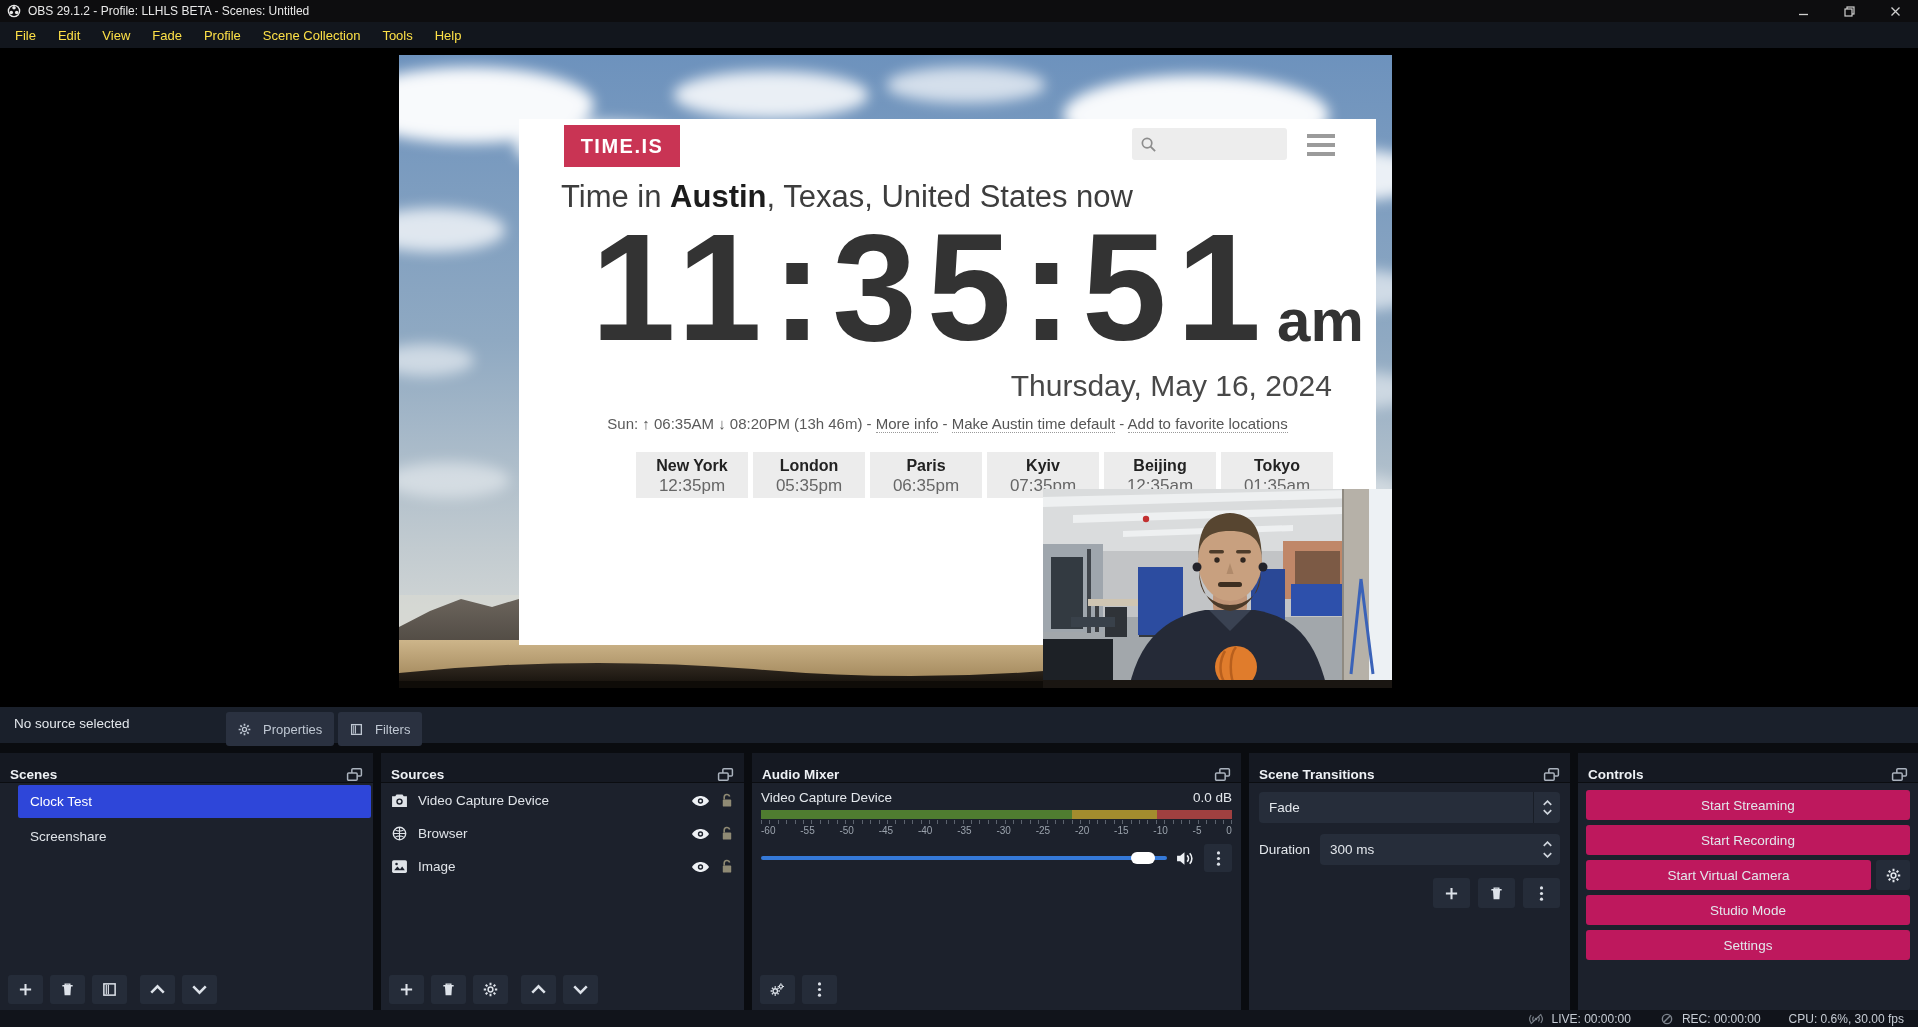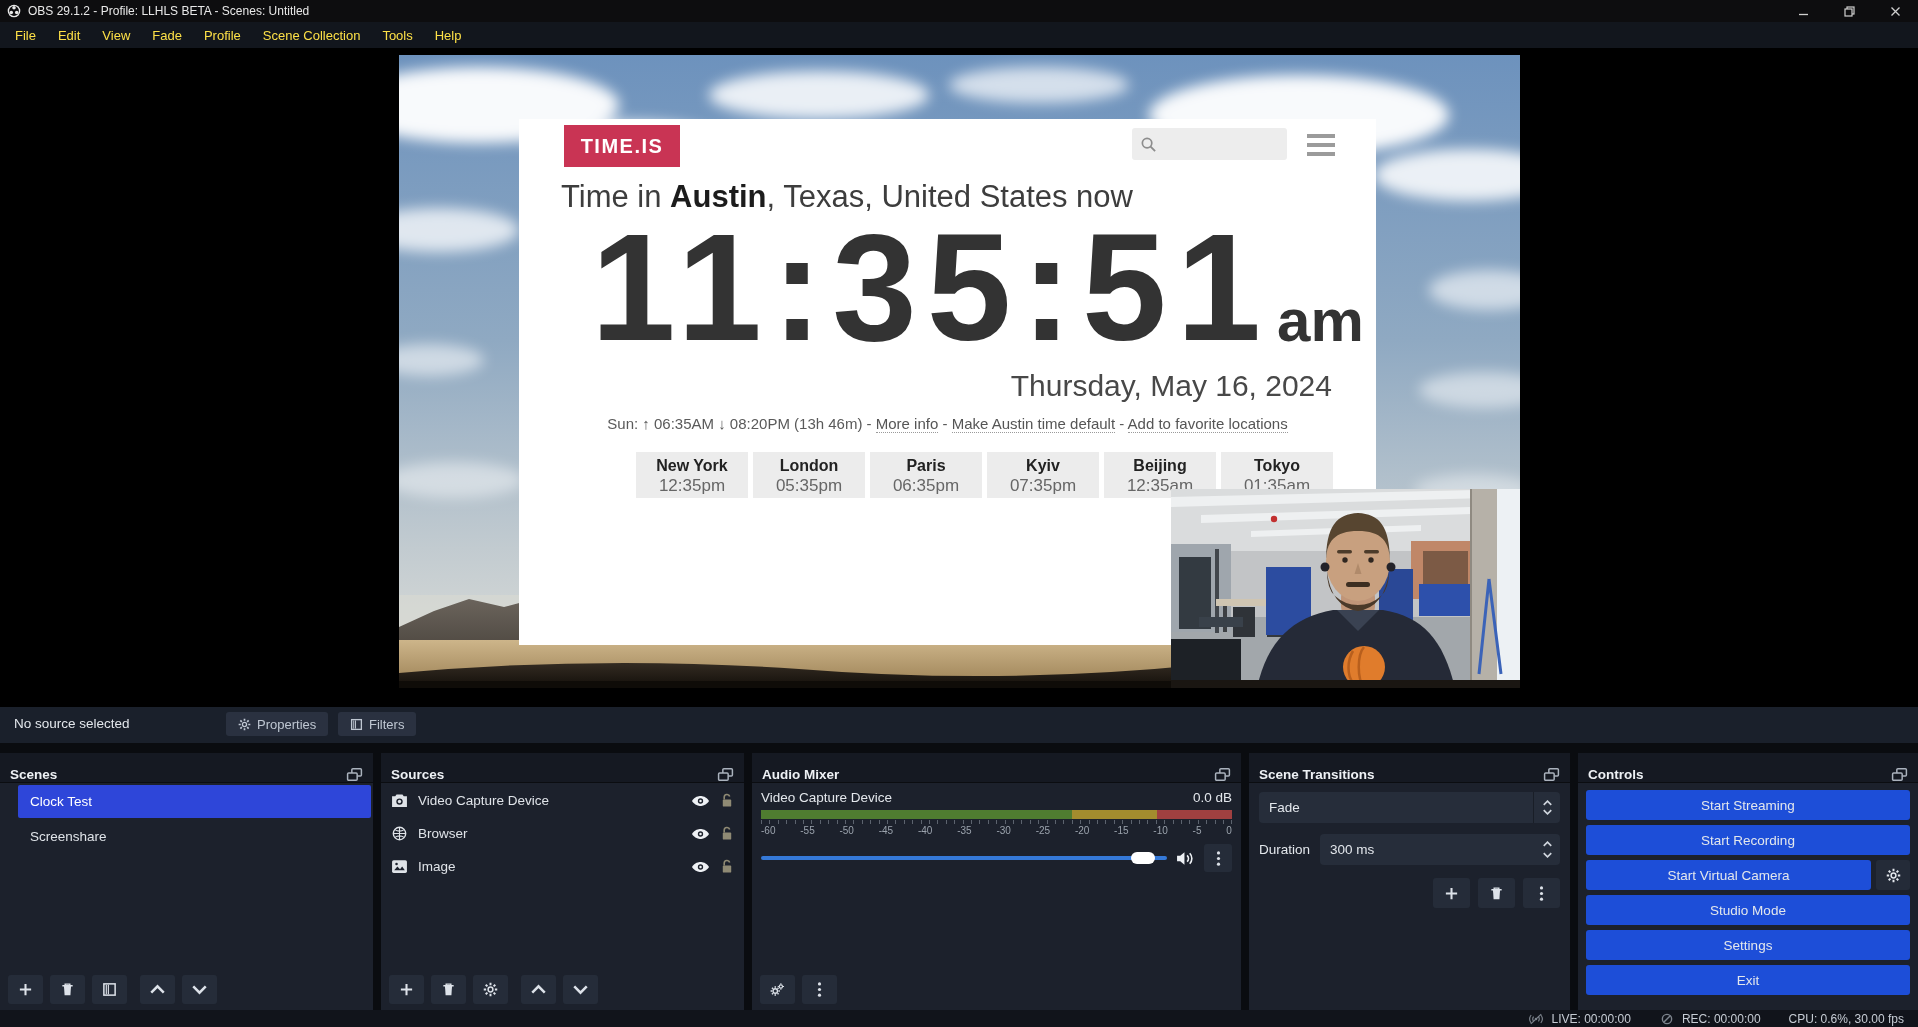--- a/index.html
+++ b/index.html
@@ -13,21 +13,21 @@
   .win-btns { margin-left:auto; display:flex; height:100%; }
   .win-btn { width:46px; height:100%; display:flex; align-items:center; justify-content:center; color:#cfcfcf; }
 
   
   .menubar { height:26px; background:#12161d; display:flex; align-items:center;
              font-size:13px; color:#fde047; padding-left:4px; }
   .menu-item { padding:0 11px; height:100%; display:flex; align-items:center; }
 
   
   .preview-zone { height:659px; background:#000; position:relative; }
-  .canvas { position:absolute; left:399px; top:7px; width:1121px; height:633px; overflow:hidden;padding-left:24px; }
+  .canvas { position:absolute; left:399px; top:7px; width:993px; height:633px; overflow:hidden;padding-left:24px; }
   .desert { position:absolute; left:0; top:0; width:100%; height:100%; }
 
   .webpage { position:absolute; left:120px; top:64px; width:857px; height:526px;
              background:#fff; z-index:2; }
   .site-logo { position:absolute; left:45px; top:6px; width:116px; height:42px;
                background:#c93454; color:#fff; font-weight:bold; font-size:20px;
                letter-spacing:1.5px; display:flex; align-items:center; justify-content:center; }
   .search-box { position:absolute; left:613px; top:9px; width:155px; height:32px;
                 background:#ededed; border-radius:3px; display:flex; align-items:center; padding-left:8px; }
   .search-box input { border:none; background:transparent; outline:none; width:115px; font-size:14px; }
@@ -46,22 +46,22 @@
   .world-cards { position:absolute; left:117px; top:333px; display:flex; gap:5px;border-radius:21px; }
   .card { width:112px; height:46px; background:#ececec; text-align:center; padding-top:5px; }
   .card-city { font-size:16px; font-weight:bold; color:#222; }
   .card-time { font-size:17px; color:#666; margin-top:1px; }
 
   .webcam { position:absolute; right:0; bottom:0; width:349px; height:199px; z-index:3; }
 
   
   .src-toolbar { height:36px; background:#1a202b; position:relative; }
   .src-status { position:absolute; left:14px; top:9px; font-size:13.5px; color:#e3e7ec; }
-  .src-btn { position:absolute; top:5px; height:24px; background:#2a3140; border-radius:3px;
-             color:#bfc7d2; font-size:13px; display:flex; align-items:center; gap:6px; padding:0 12px; }
+  .src-btn { position:absolute; top:5px; height:34px; background:#2a3140; border-radius:3px;
+             color:#bfc7d2; font-size:13px; display:flex; align-items:center; gap:12px; padding:0 12px; }
   .src-btn svg { width:13px; height:13px; }
   #props-btn { left:226px; }
   #filters-btn { left:338px; }
 
   .dock-gap { height:10px; background:#0a0c10; }
 
   
   .docks { height:257px; background:#0a0c10; display:flex; gap:8px; }
   .dock { background:#1c212c; display:flex; flex-direction:column; }
   .dock-scenes { width:373px; } .dock-sources { width:363px; } .dock-mixer { width:489px; }
@@ -110,21 +110,21 @@
   .combo-spin svg, .spin-arrows svg { width:9px; height:6px; }
   .duration-row { display:flex; align-items:center; gap:10px; margin-top:11px; }
   .duration-label { font-size:13.5px; color:#e3e7ec; }
   .spinbox { flex:1; height:31px; background:#262d3a; border-radius:4px; display:flex; align-items:center;
              padding:0 8px 0 10px; font-size:13.5px; color:#e3e7ec; }
   .spin-arrows { margin-left:auto; display:flex; flex-direction:column; gap:5px; color:#cfd5dd; }
   .trans-buttons { display:flex; justify-content:flex-end; gap:8px; margin-top:13px; }
   .trans-buttons .tbtn { width:37px; height:30px; }
 
   .controls-body { padding:7px 8px; display:flex; flex-direction:column; gap:5px; }
-  .ctl-btn { height:30px; background:#1d4ed8; border-radius:3px; display:flex; align-items:center;
+  .ctl-btn { height:30px; background:#be185d; border-radius:3px; display:flex; align-items:center;
              justify-content:center; font-size:13.5px; color:#e3e7ec; }
   .vcam-row { display:flex; gap:5px; }
   .vcam-row .ctl-btn { flex:1; }
   .vcam-gear { width:34px; height:30px; background:#242b38; border-radius:3px;
                display:flex; align-items:center; justify-content:center; color:#e3e7ec; }
   .vcam-gear svg { width:15px; height:15px; }
 
   
   .statusbar { height:17px; background:#11141b; display:flex; align-items:center;
                justify-content:flex-end; gap:28px; padding-right:14px; font-size:12px; color:#c6ccd4; }
@@ -638,21 +638,20 @@
           <svg viewBox="0 0 20 20">
               <circle cx="10" cy="10" r="3.2" fill="none" stroke="currentColor" stroke-width="2"></circle>
               <g stroke="currentColor" stroke-width="2.6">
                 <path d="M10 1v3.2M10 15.8V19M1 10h3.2M15.8 10H19M3.6 3.6l2.3 2.3M14.1 14.1l2.3 2.3M16.4 3.6l-2.3 2.3M5.9 14.1l-2.3 2.3"></path>
               </g>
             </svg>
         </div>
       </div>
       <div class="ctl-btn">Studio Mode</div>
       <div class="ctl-btn">Settings</div>
-      <div class="ctl-btn">Exit</div>
     </div>
   </div>
 </div>
 
 <div class="statusbar">
   <div class="status-group">
     <svg viewBox="0 0 20 14">
         <path d="M4 2a8 8 0 0 0 0 10M7 4a5 5 0 0 0 0 6M16 2a8 8 0 0 1 0 10M13 4a5 5 0 0 1 0 6" fill="none" stroke="currentColor" stroke-width="1.4"></path>
         <circle cx="10" cy="7" r="1.6" fill="currentColor"></circle>
         <path d="M16.5 1 3.5 13" stroke="currentColor" stroke-width="1.4"></path>

